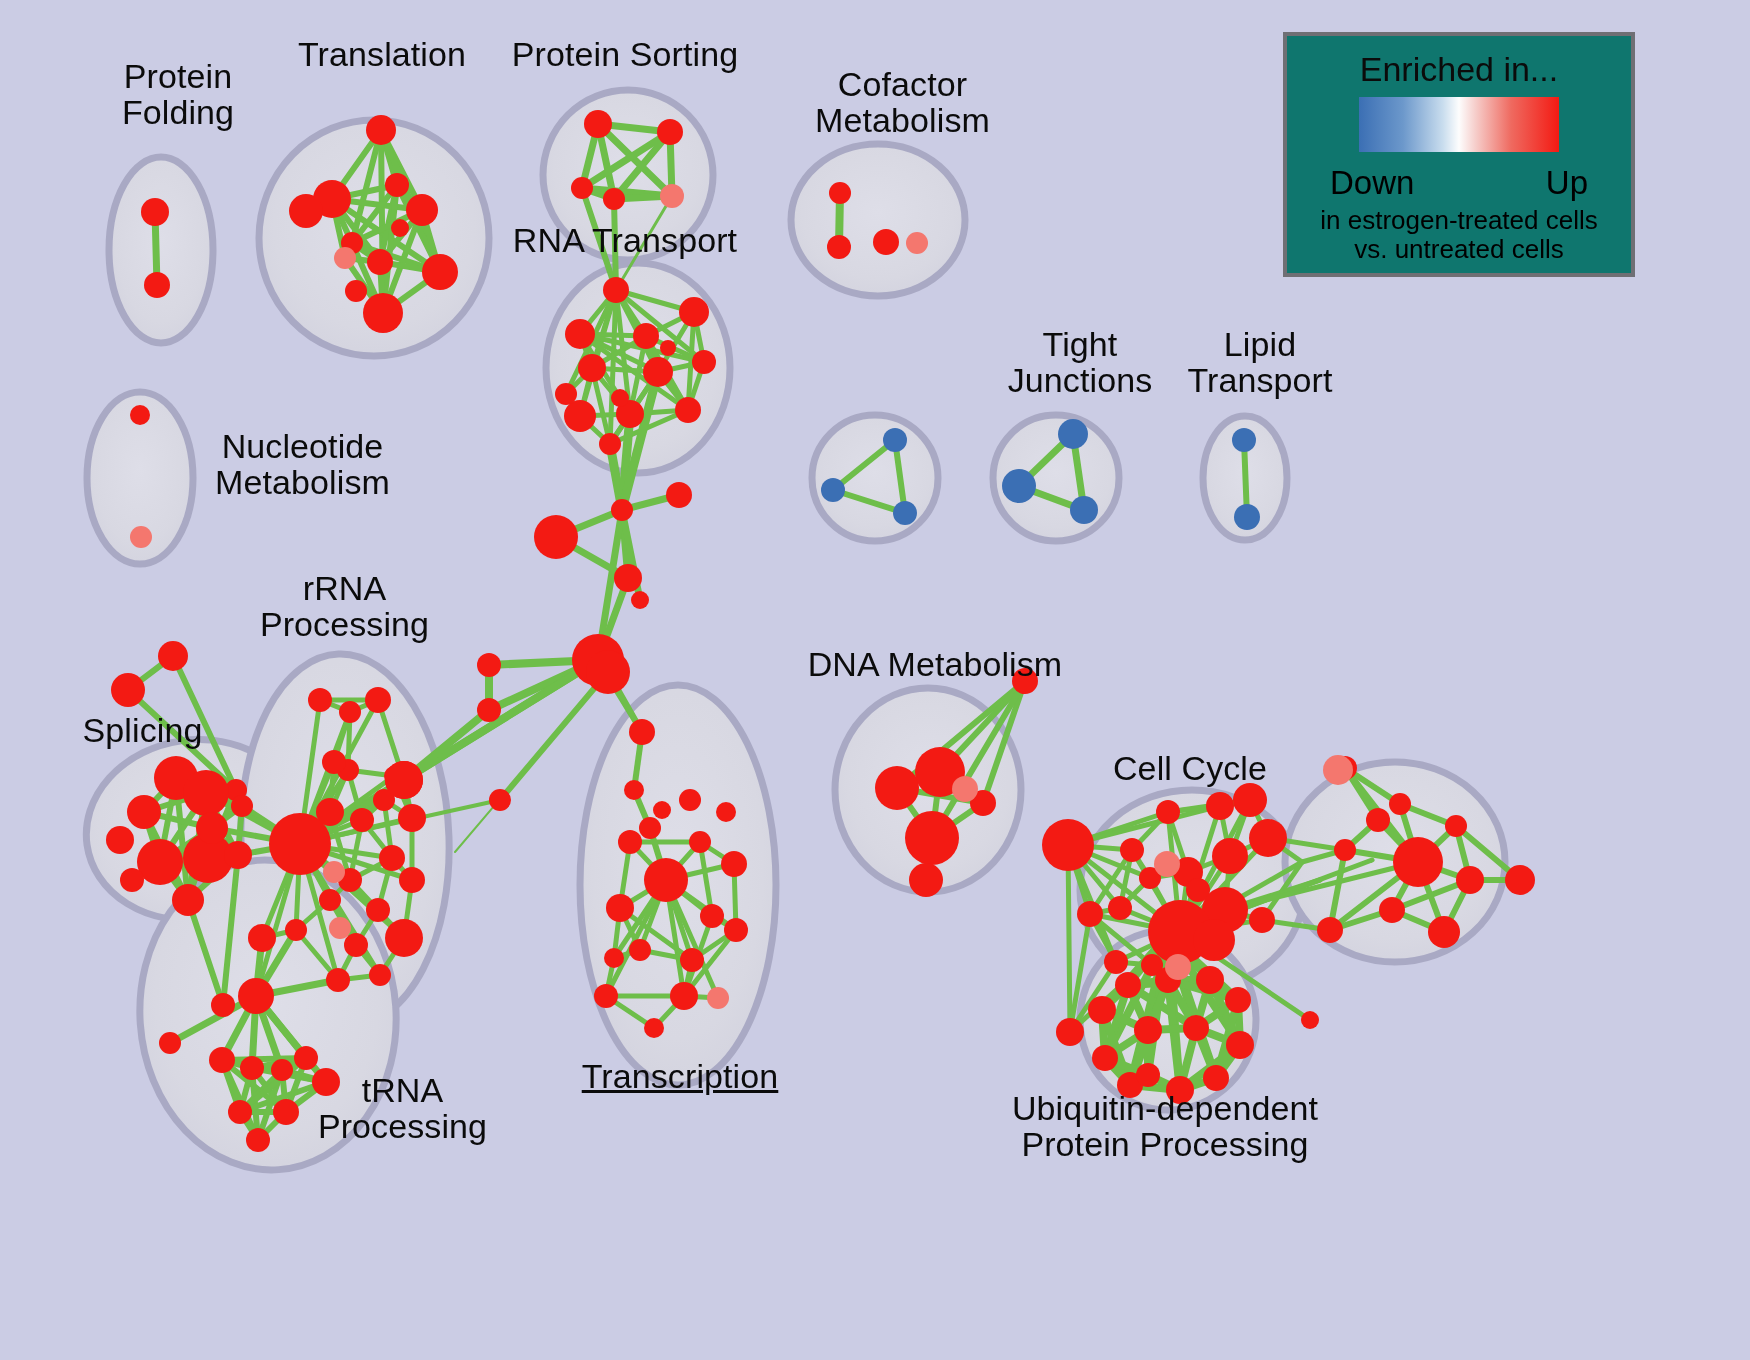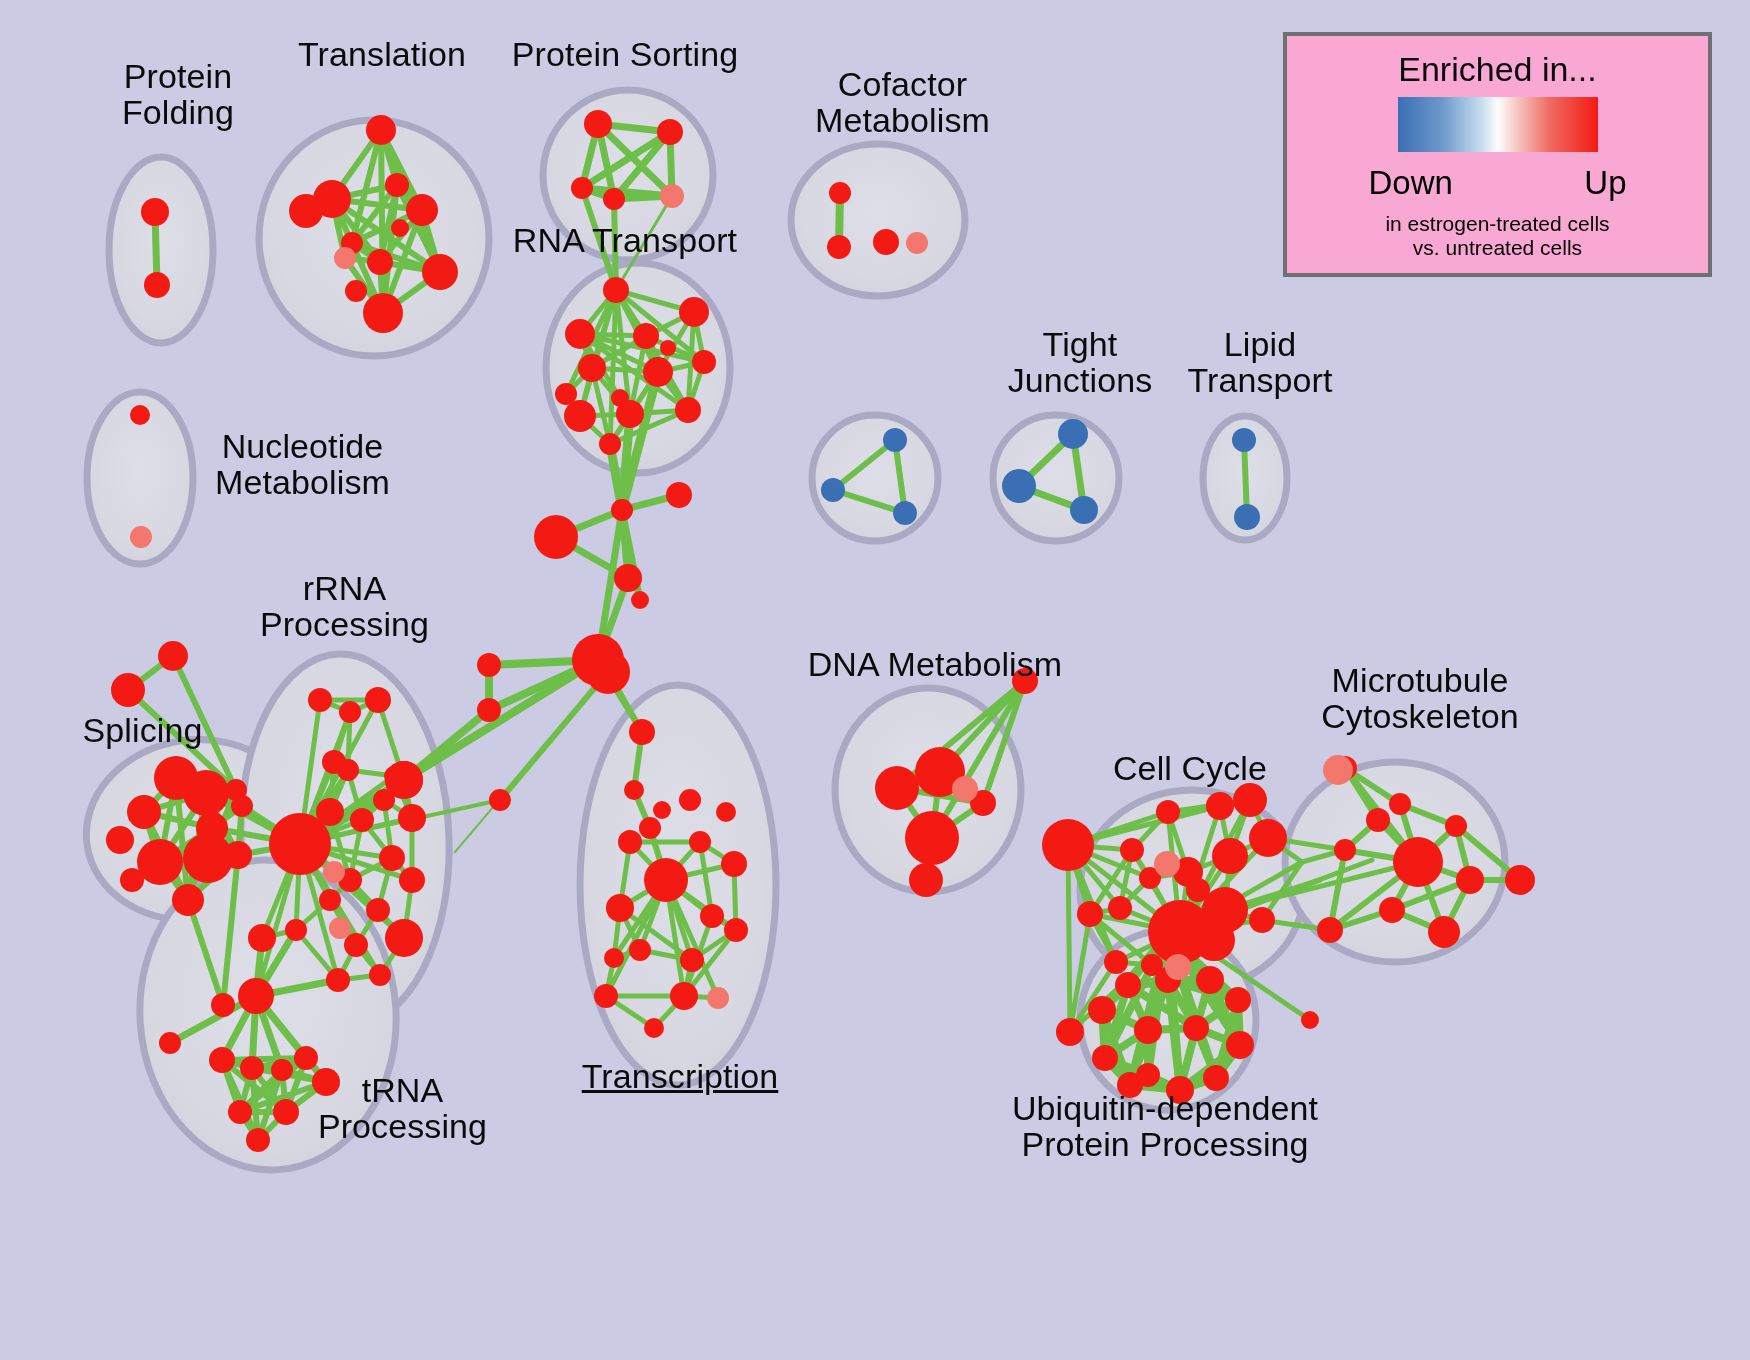--- a/index.html
+++ b/index.html
@@ -1,29 +1,29 @@
 <!DOCTYPE html>
 <html><head>
 <meta charset="utf-8">
 <style>
   html,body{margin:0;padding:0;background:#fff;}
   body{font-family:"Liberation Sans","DejaVu Sans",sans-serif;}
   #fig{position:relative;width:1750px;height:1360px;background:#cbcce4;overflow:hidden;}
   svg#net{position:absolute;left:0;top:0;width:1750px;height:1360px;}
   .clabel{position:absolute;color:#0b0b0b;font-size:34px;line-height:1.06;
           text-align:center;white-space:pre-line;font-weight:400;letter-spacing:.1px;}
-  #legend{position:absolute;left:1283px;top:32px;width:429px;height:245px;
-          background:#f9a8d4;border:4px solid #6f6f74;box-sizing:border-box;
+  #legend{position:absolute;left:1283px;top:32px;width:352px;height:245px;
+          background:#0f766e;border:4px solid #6f6f74;box-sizing:border-box;
           display:flex;flex-direction:column;align-items:center;}
   #legend .ltitle{font-size:34px;color:#0b0b0b;margin-top:14px;}
   #legend .bar{width:200px;height:55px;margin-top:8px;
        background:linear-gradient(to right,#3b6fb4 0%,#6c98cb 22%,#c9ddee 42%,#fdfdfd 50%,
                   #f6cfcc 58%,#ef6a60 76%,#f31a13 100%);}
   #legend .ends{width:258px;display:flex;justify-content:space-between;margin-top:12px;font-size:33px;}
-  #legend .sub{font-size:21px;text-align:center;line-height:1.12;margin-top:10px;}
+  #legend .sub{font-size:26px;text-align:center;line-height:1.12;margin-top:4px;}
 </style>
 </head>
 <body>
 
 <div id="fig">
 
   <svg id="net" viewBox="0 0 1750 1360">
     <defs>
       <radialGradient id="cg" cx="50%" cy="45%" r="62%">
         <stop offset="0%" stop-color="#dedee8"></stop>
@@ -771,22 +771,20 @@
   <div class="clabel" style="left:1160px;top:326px;width:200px;">Lipid
 Transport</div>
   <div class="clabel" style="left:50px;top:712px;width:185px;">Splicing</div>
   <div class="clabel" style="left:242px;top:570px;width:205px;">rRNA
 Processing</div>
   <div class="clabel" style="left:300px;top:1072px;width:205px;">tRNA
 Processing</div>
   <div class="clabel" style="left:565px;top:1058px;width:230px;text-decoration:underline;">Transcription</div>
   <div class="clabel" style="left:805px;top:630px;width:260px;margin-top:16px;">DNA Metabolism</div>
   <div class="clabel" style="left:1095px;top:750px;width:190px;">Cell Cycle</div>
-  <div class="clabel" style="left:1300px;top:662px;width:240px;">Microtubule
-Cytoskeleton</div>
   <div class="clabel" style="left:985px;top:1090px;width:360px;">Ubiquitin-dependent
 Protein Processing</div>
 
   <div id="legend">
     <div class="ltitle">Enriched in...</div>
     <div class="bar"></div>
     <div class="ends">
       <span>Down</span>
       <span>Up</span>
     </div>

